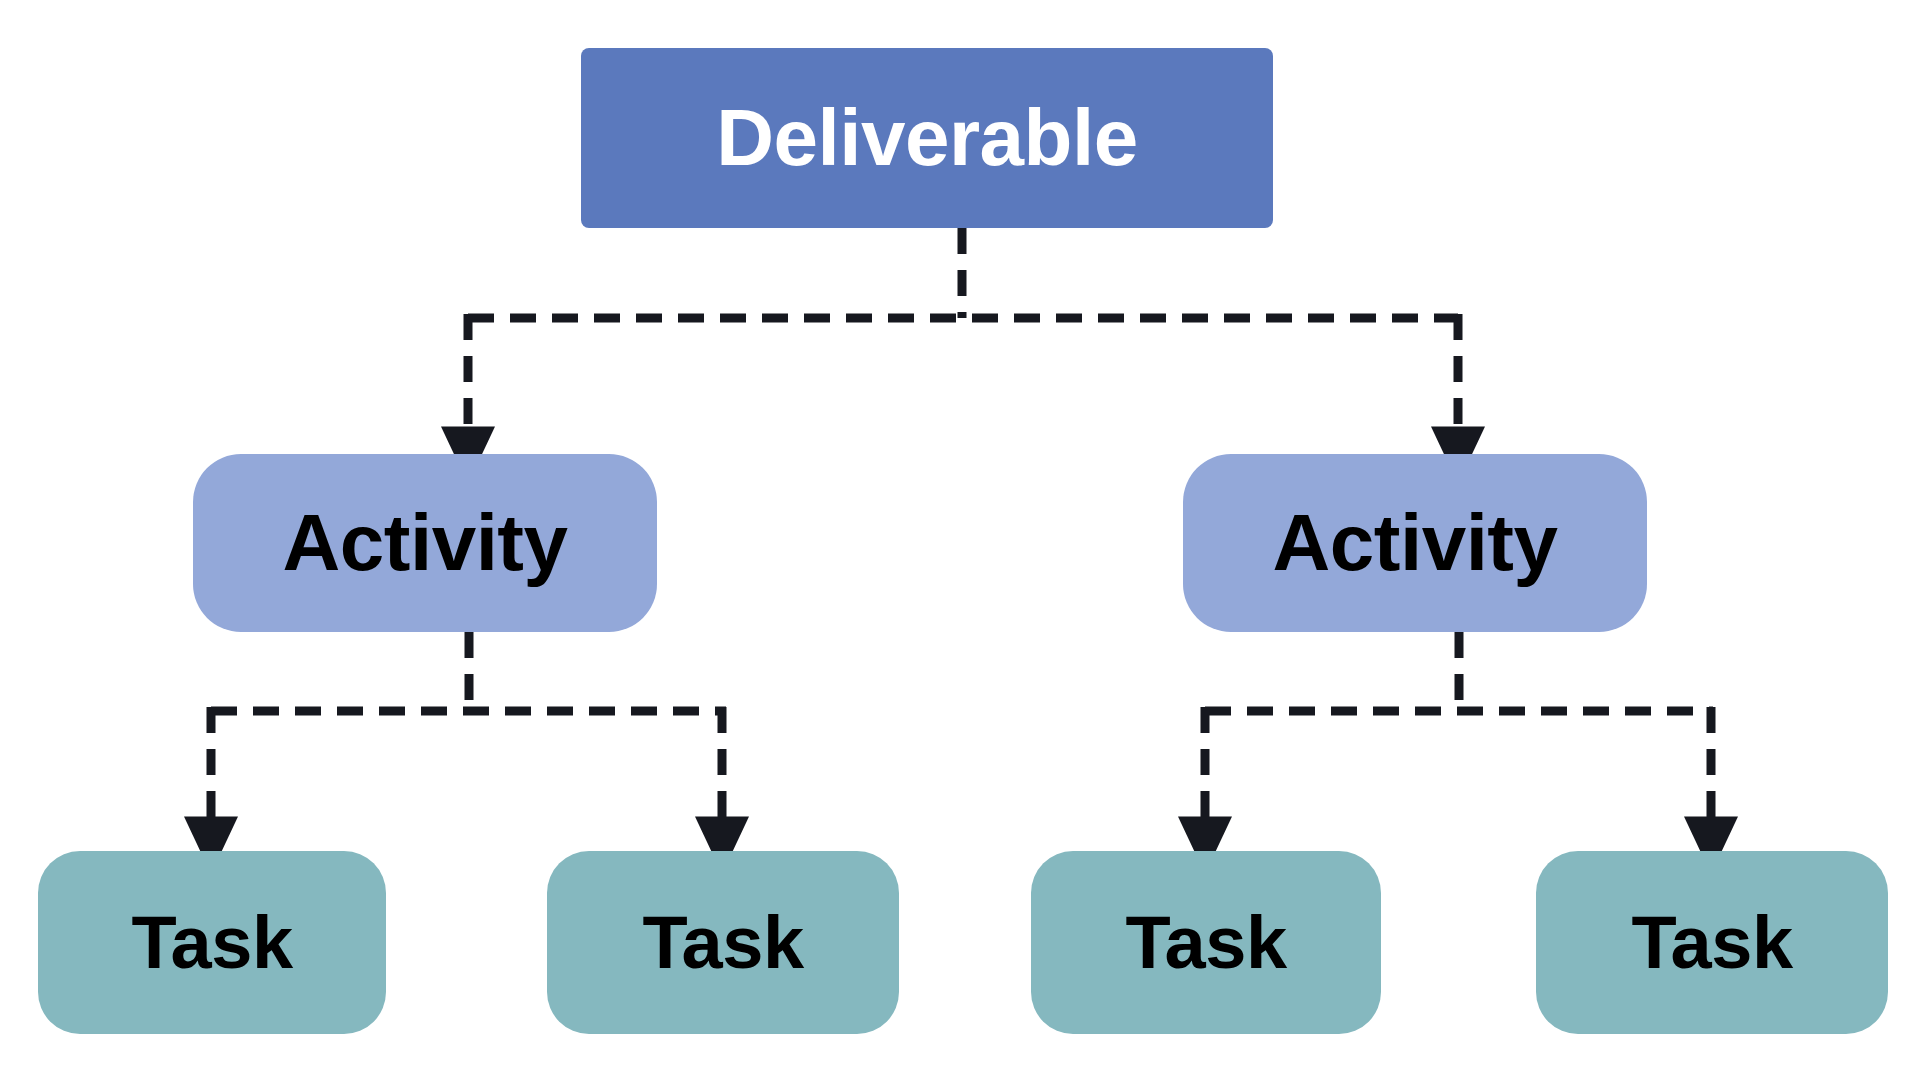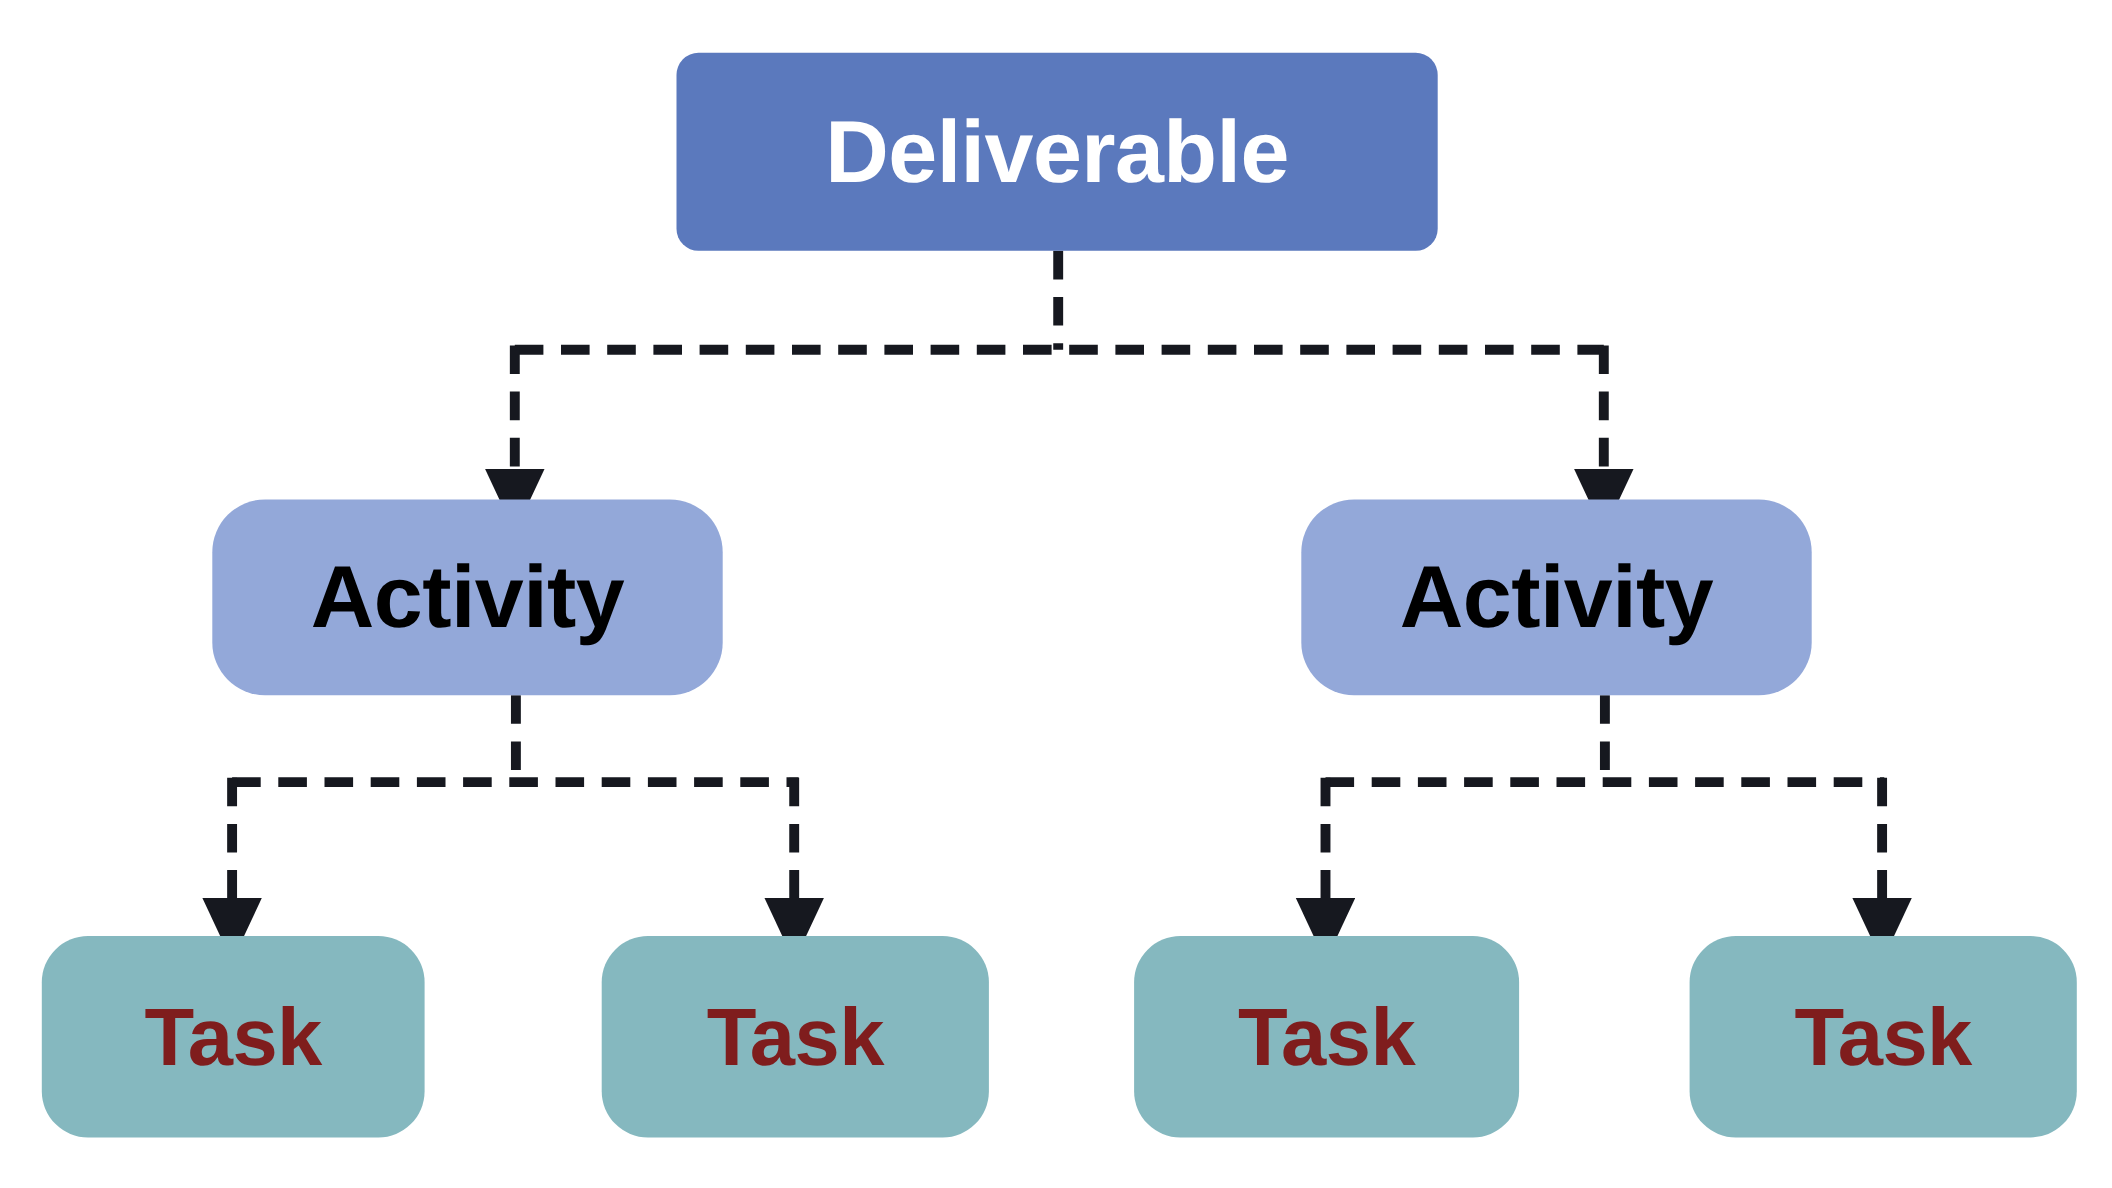--- a/index.html
+++ b/index.html
@@ -38,26 +38,26 @@
   }
   .node-label {
     font-weight: 700;
     letter-spacing: -0.5px;
     line-height: 1;
     white-space: nowrap;
   }
 
   
   .node-deliverable {
-    left: 615px;
+    left: 581px;
     top: 48px;
     width: 692px;
     height: 180px;
     background: #5b79bd;
-    border-radius: 20px;
+    border-radius: 8px;
   }
   .node-deliverable .node-label {
     color: #ffffff;
     font-size: 80px;
   }
 
   
   .node-activity {
     top: 454px;
     width: 464px;
@@ -73,21 +73,21 @@
   .node-activity-right { left: 1183px; }
 
   
   .node-task {
     top: 851px;
     height: 183px;
     background: #85b8bf;
     border-radius: 42px;
   }
   .node-task .node-label {
-    color: #7f1d1d;
+    color: #000000;
     font-size: 74px;
   }
   .node-task-1 { left: 38px;   width: 348px; }
   .node-task-2 { left: 547px;  width: 352px; }
   .node-task-3 { left: 1031px; width: 350px; }
   .node-task-4 { left: 1536px; width: 352px; }
 </style>
 </head>
 <body>
 

